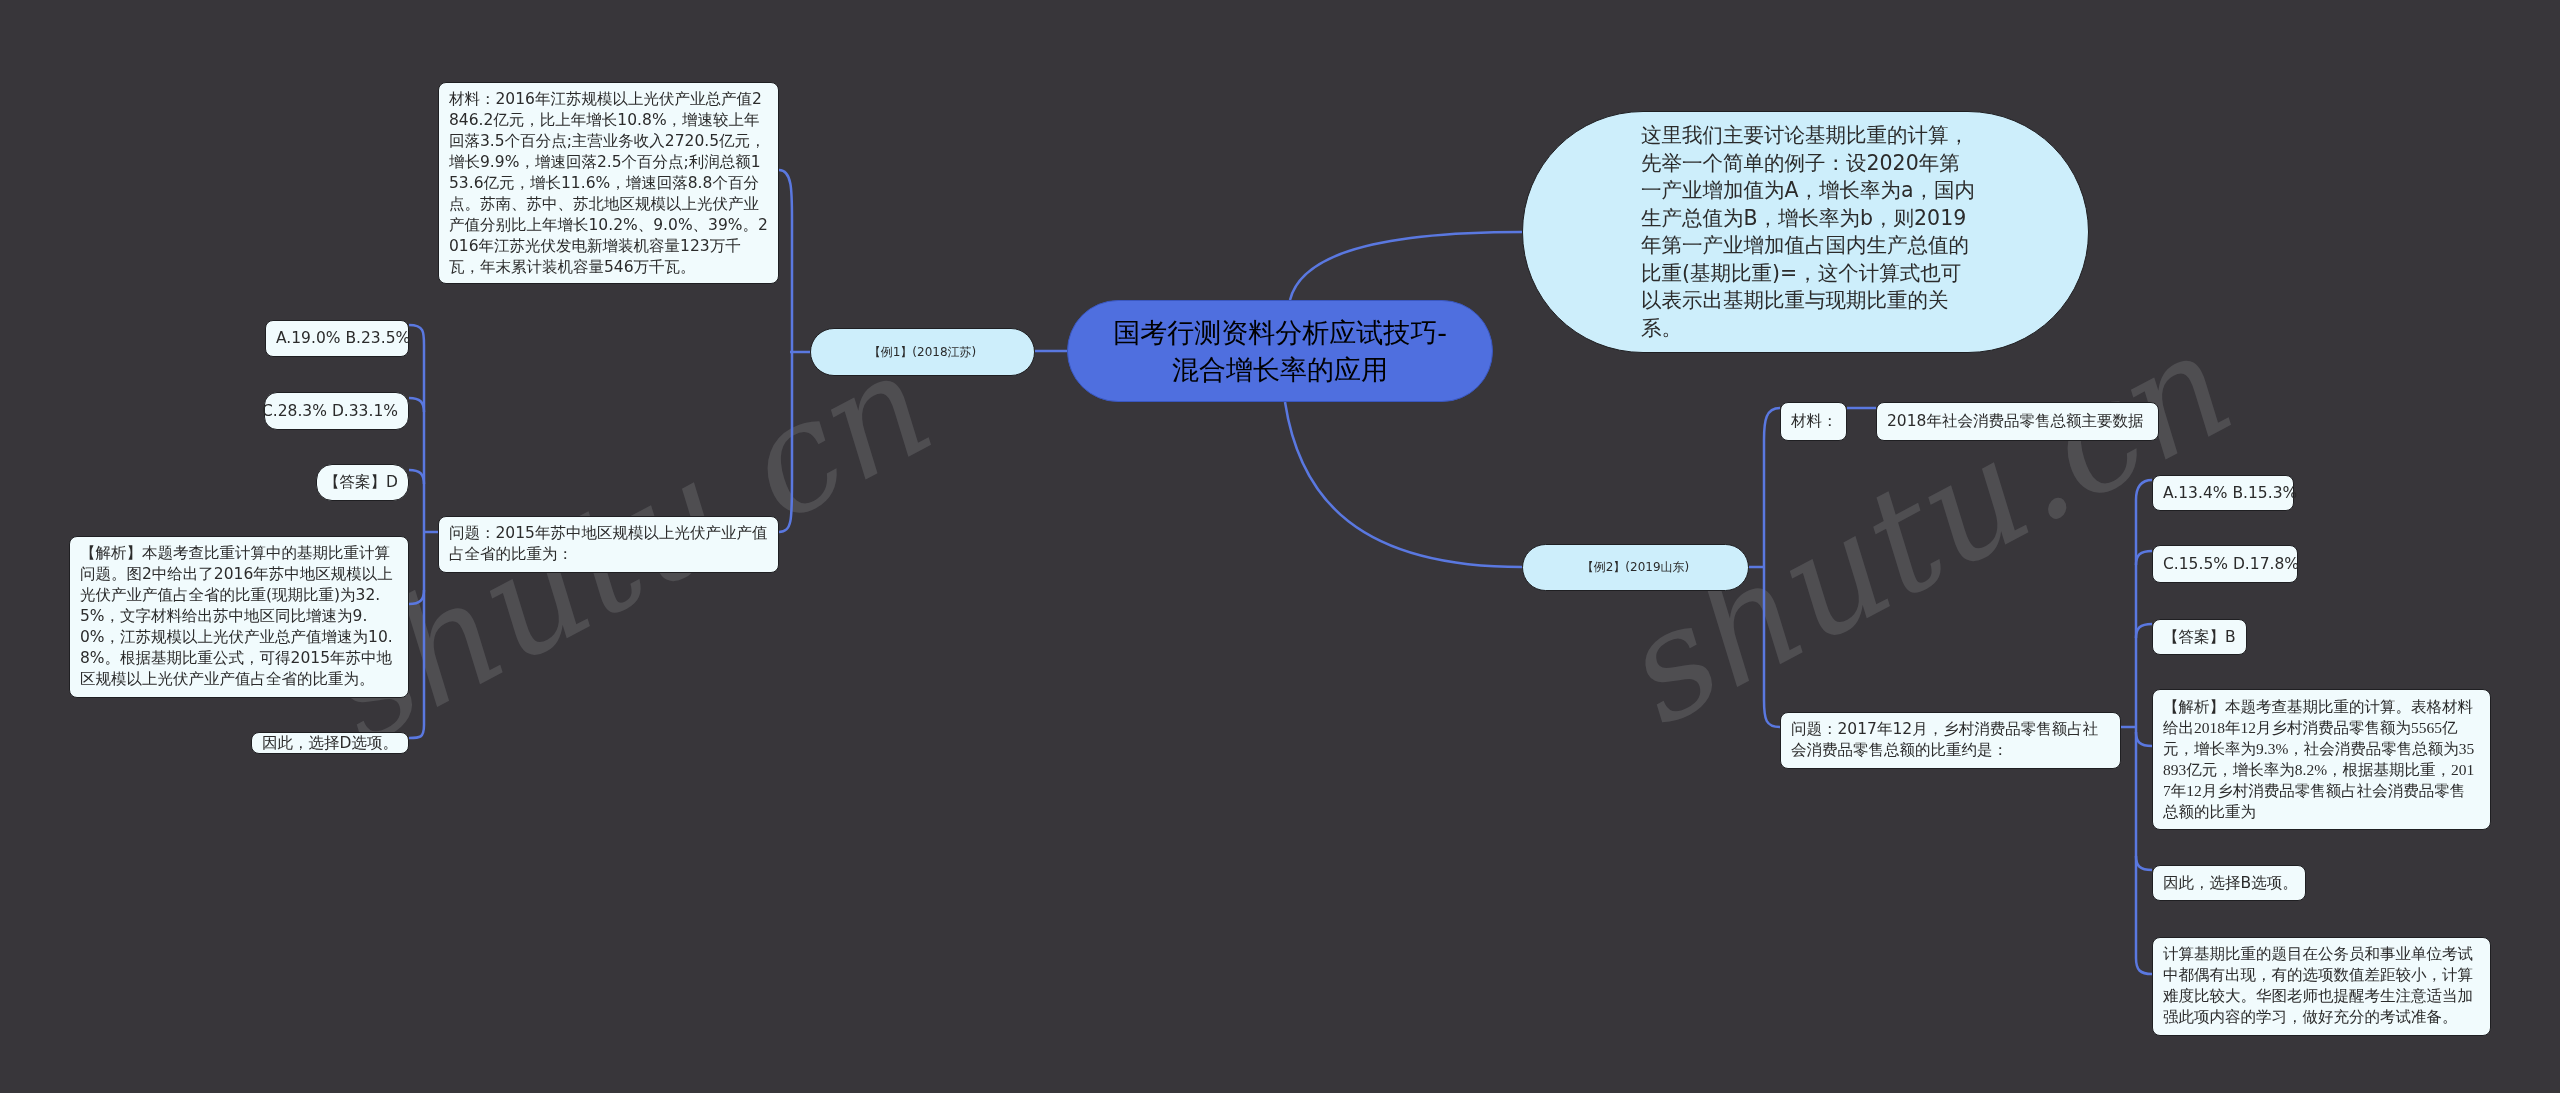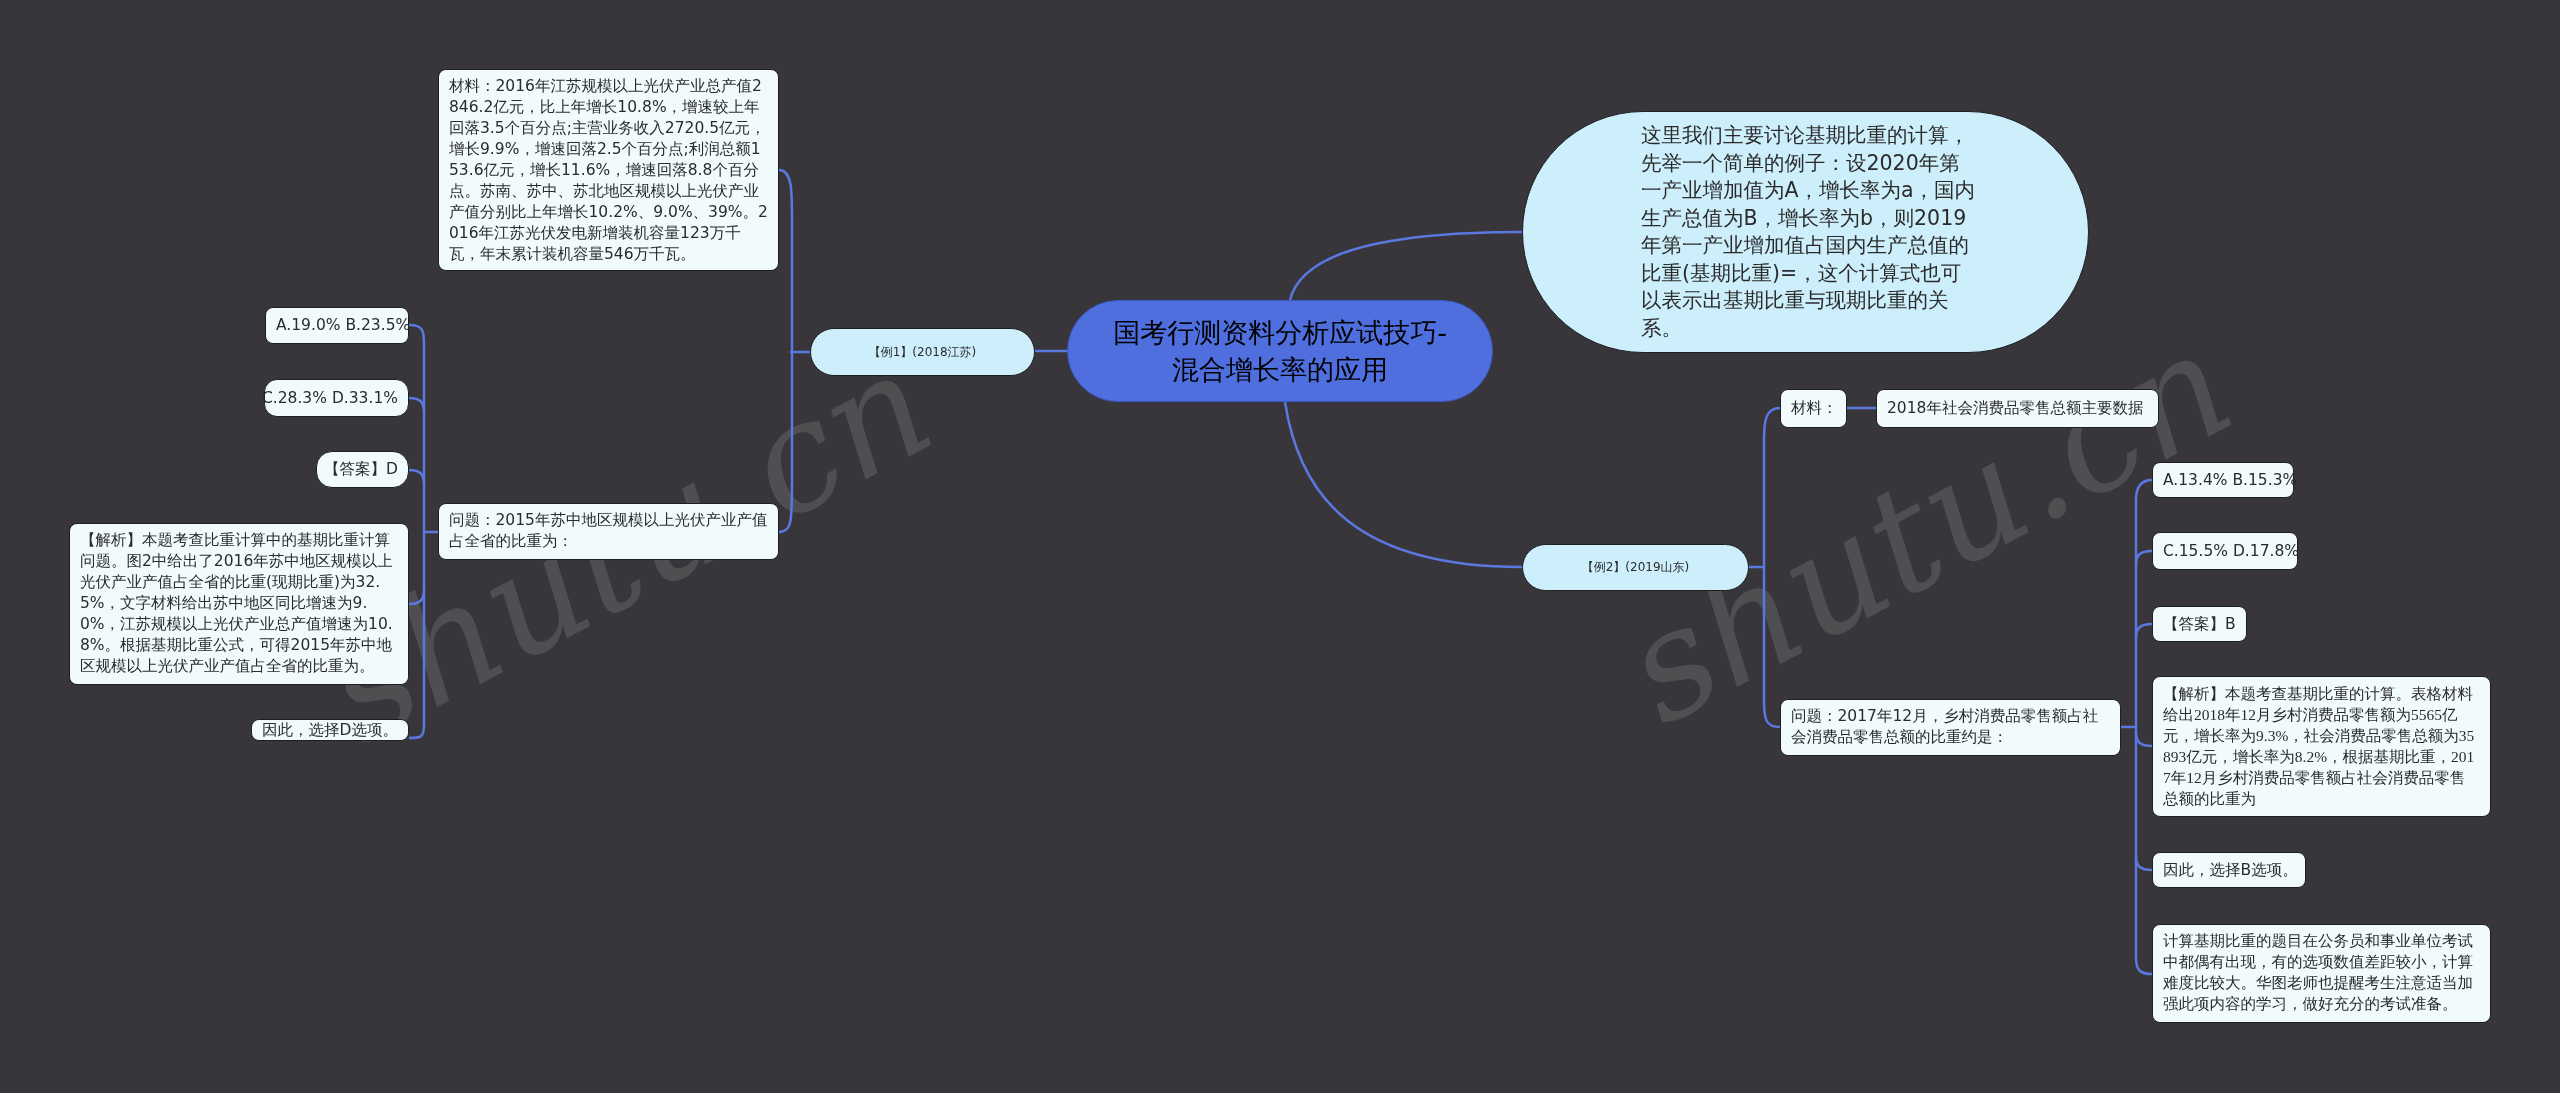--- a/index.html
+++ b/index.html
@@ -13,20 +13,21 @@
   svg.links { position:absolute; left:0; top:0; width:2560px; height:1093px; pointer-events:none; }
   .node {
     position:absolute; box-sizing:border-box;
     background:#f1fbfd; color:#2b2b2b;
     border:1.5px solid #1f1f22;
     border-radius:8px;
     font-size:15.5px; line-height:21px;
     padding:6px 10px;
     word-break:break-all;
     white-space:normal;
+    margin-top:13px;
   }
   .node.single { display:flex; align-items:center; white-space:nowrap; }
   .root {
     position:absolute; box-sizing:border-box;
     background:#4f6fdf; color:#000000;
     border-radius:52px;
     font-size:27px; line-height:37px;
     display:flex; align-items:center; justify-content:center; text-align:center;
     padding:0 40px;
     border:1.5px solid #3a57c0;

